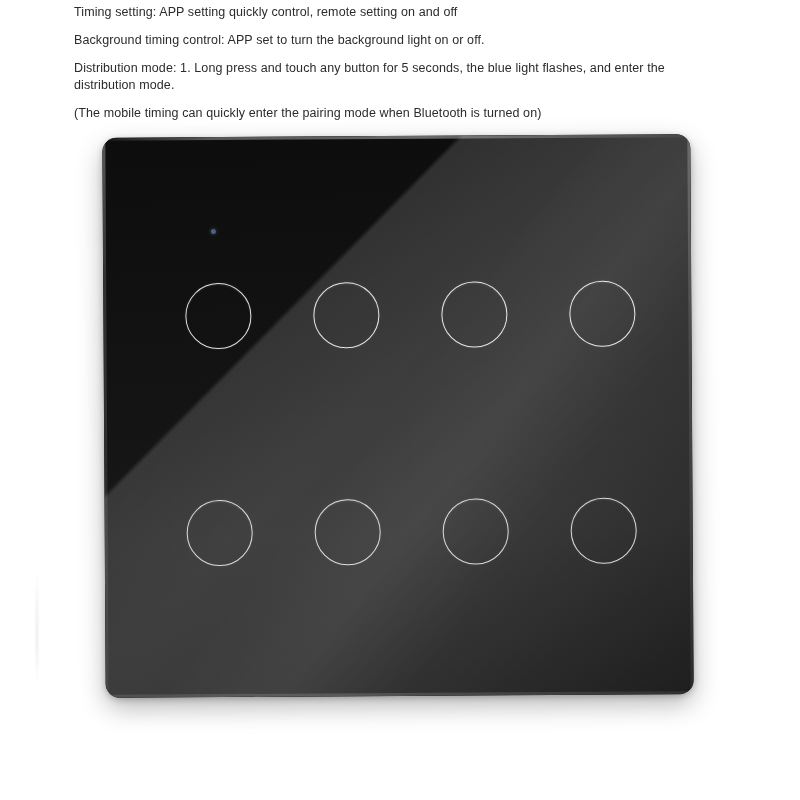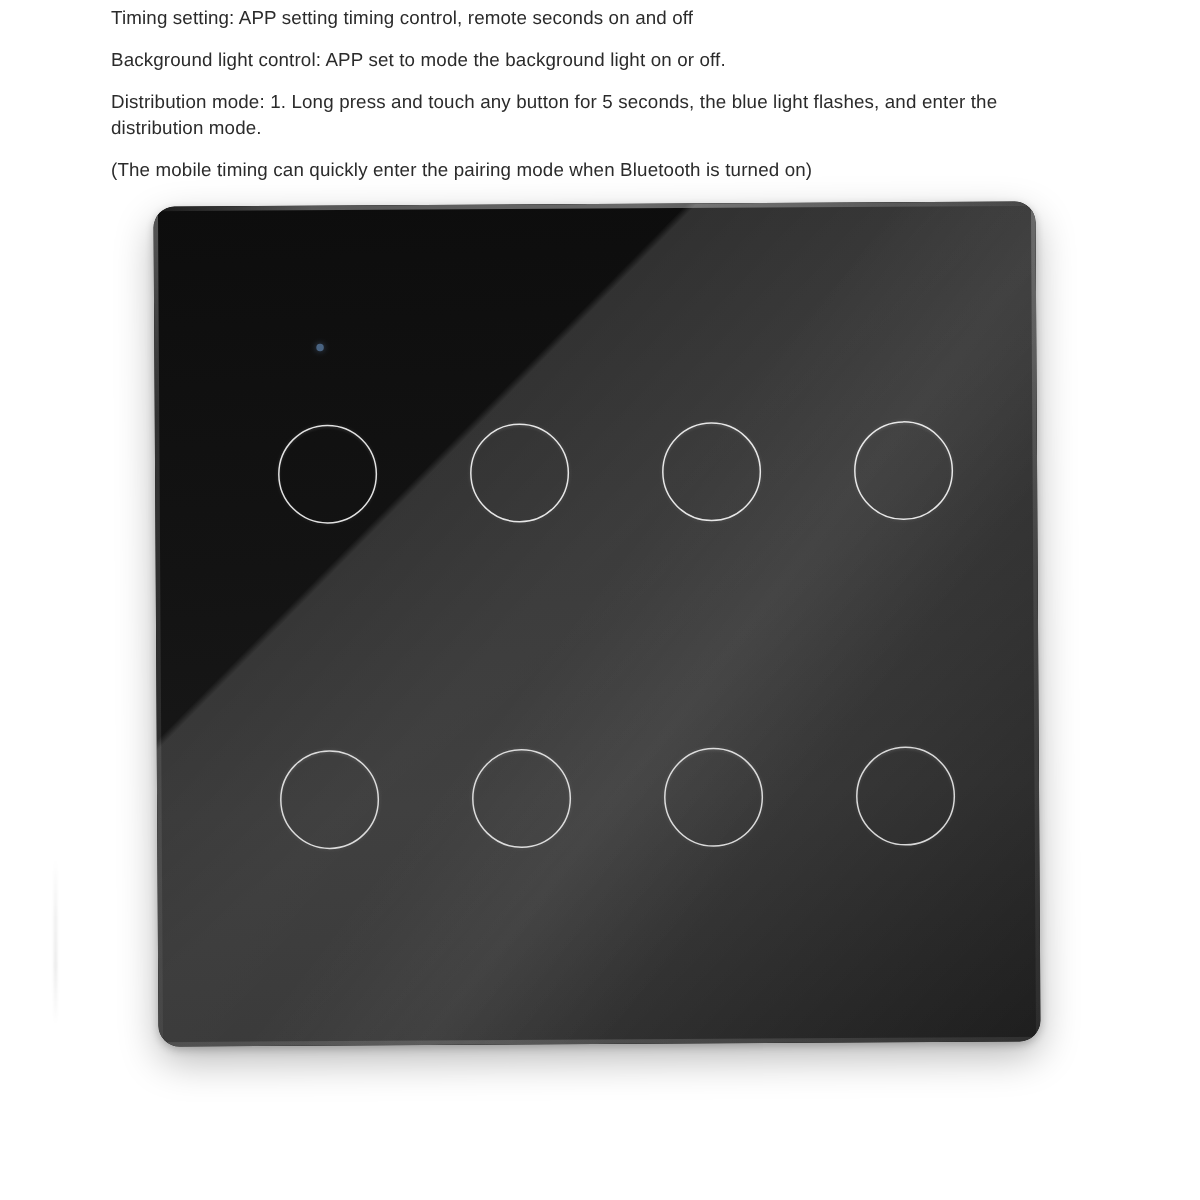--- a/index.html
+++ b/index.html
@@ -207,22 +207,22 @@
   .c3 { left: 338px; }
   .c4 { left: 466px; }
 
   
   .touch-btn.dim { border-color: rgba(255,255,255,0.82); }
 </style>
 </head>
 <body>
 
 <div class="text-block">
-  <p class="text-line">Timing setting: APP setting timing control, remote seconds on and off</p>
-  <p class="text-line">Background light control: APP set to mode the background light on or off.</p>
+  <p class="text-line">Timing setting: APP setting quickly control, remote setting on and off</p>
+  <p class="text-line">Background timing control: APP set to turn the background light on or off.</p>
   <p class="text-line wrap">Distribution mode: 1. Long press and touch any button for 5 seconds, the blue light flashes, and enter the distribution mode.</p>
   <p class="text-line">(The mobile timing can quickly enter the pairing mode when Bluetooth is turned on)</p>
 </div>
 
 <div class="photo">
 
   <div class="wall-seam"></div>
 
   <div class="plate">
     <div class="plate-base"></div>

